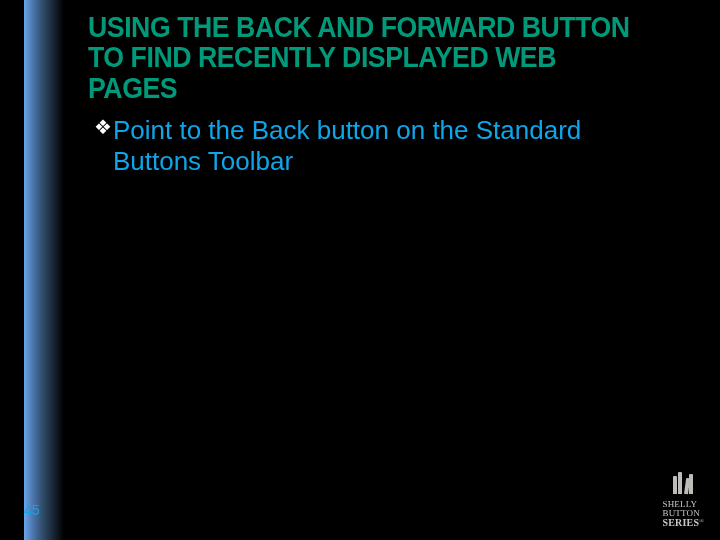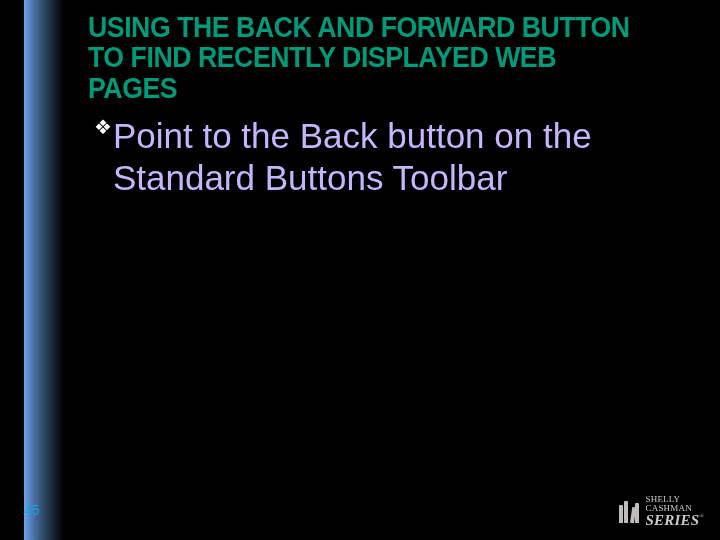--- a/index.html
+++ b/index.html
@@ -46,39 +46,40 @@
     margin-left: 6px;
   }
   .bullet-icon {
     font-size: 20px;
     color: #fff;
     margin-right: 1px;
     line-height: 1.25;
     flex-shrink: 0;
   }
   .bullet-text {
-    color: #c4b5fd;
-    font-size: 35px;
+    color: #0ea5e9;
+    font-size: 26px;
     line-height: 1.18;
     padding-right: 40px;
   }
   .slide-number {
     position: absolute;
     left: 24px;
     bottom: 22px;
     color: #0ea5e9;
     font-size: 14px;
   }
   .brand {
     position: absolute;
     right: 16px;
     bottom: 12px;
     display: flex;
     align-items: center;
     gap: 6px;
+    flex-direction: column;
   }
   .brand-books {
     display: flex;
     align-items: flex-end;
     gap: 1px;
   }
   .book {
     background: #bdbcb9;
     width: 4px;
     border-radius: 1px 1px 0 0;
@@ -89,21 +90,21 @@
   .book.d { height: 20px; }
   .brand-label {
     color: #c8c8c6;
     font-family: Georgia, "Times New Roman", serif;
     font-size: 9px;
     line-height: 1;
     letter-spacing: 0.2px;
   }
   .brand-label .l1 { font-size: 9px; }
   .brand-label .l2 { font-size: 9px; }
-  .brand-label .l3 { font-size: 15px; font-weight: bold; font-style: italic; }
+  .brand-label .l3 { font-size: 10px; font-weight: bold; }
   .brand-label .tm { font-size: 6px; vertical-align: top; }
 </style>
 </head>
 <body>
 
 <div class="side-gradient"></div>
 
 <div class="content">
   <h1 class="title">USING THE BACK AND FORWARD BUTTON TO FIND RECENTLY DISPLAYED WEB PAGES</h1>
 
@@ -117,18 +118,18 @@
 
 <div class="brand">
   <div class="brand-books">
     <div class="book a"></div>
     <div class="book b"></div>
     <div class="book c"></div>
     <div class="book d"></div>
   </div>
   <div class="brand-label">
     <div class="l1">SHELLY</div>
-    <div class="l2">CASHMAN</div>
+    <div class="l2">BUTTON</div>
     <div>
       <span class="l3">SERIES</span><span class="tm">®</span>
     </div>
   </div>
 </div>
 
 </body></html>

